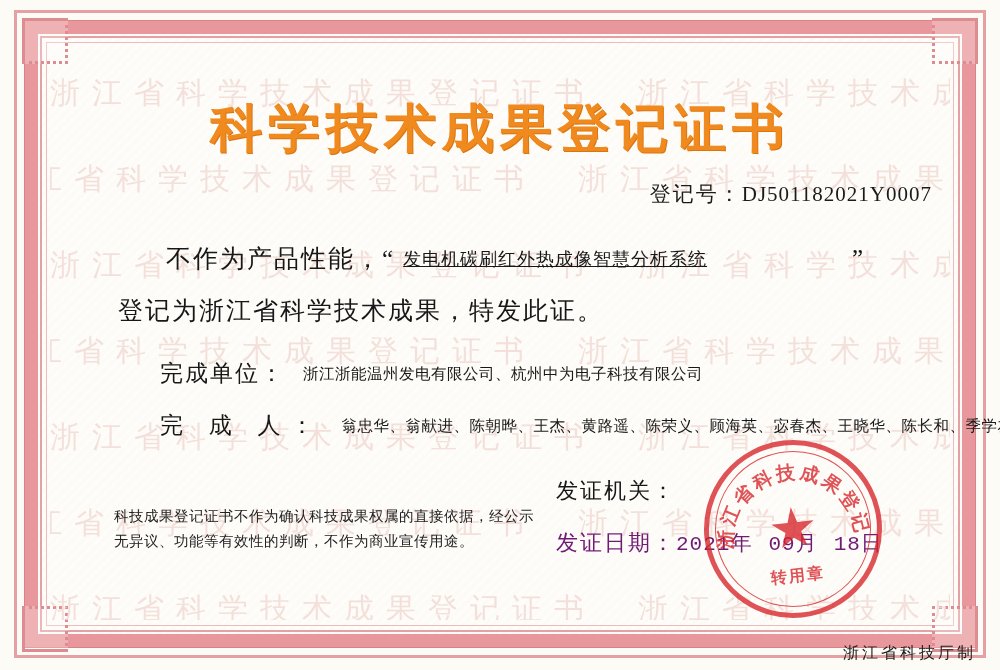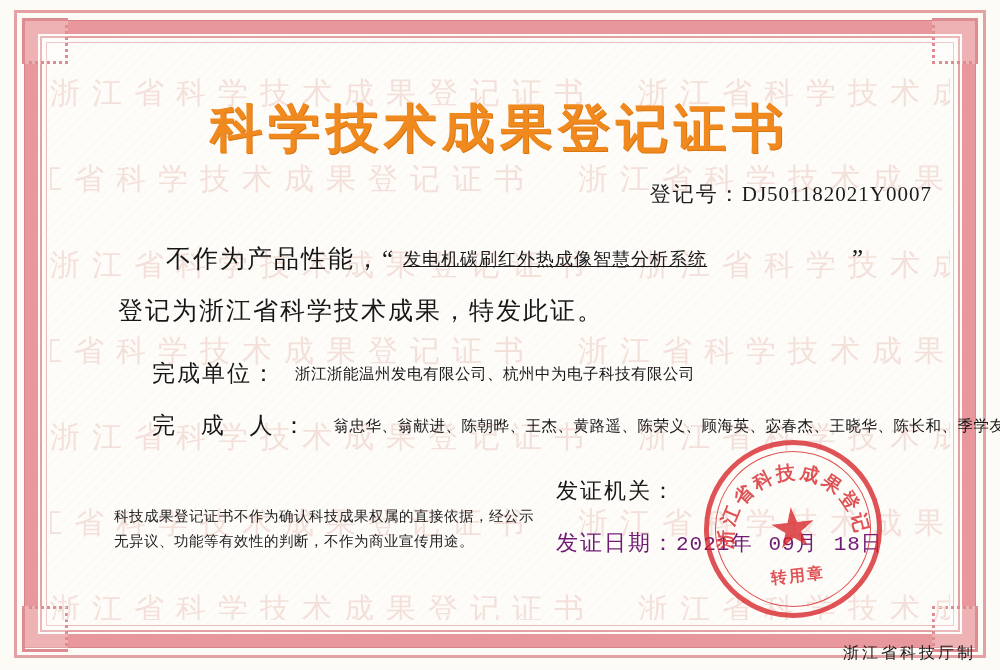--- a/index.html
+++ b/index.html
@@ -150,21 +150,21 @@
   .para2 {
     position: absolute;
     left: 62px; top: 242px;
     font-size: 25px;
     color: #171717;
     letter-spacing: 2px;
   }
 
   .field {
     position: absolute;
-    left: 96px;
+    left: 104px;
     font-size: 23px;
     color: #171717;
     letter-spacing: 2px;
     white-space: nowrap;
   }
   .field .fvalue {
     font-size: 15.5px;
     letter-spacing: 0.5px;
     padding-left: 18px;
     position: relative;

